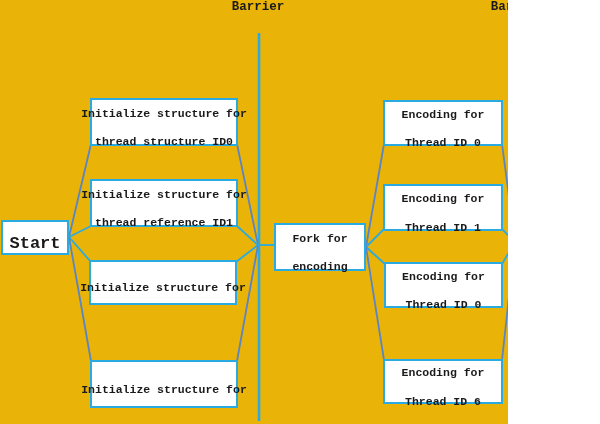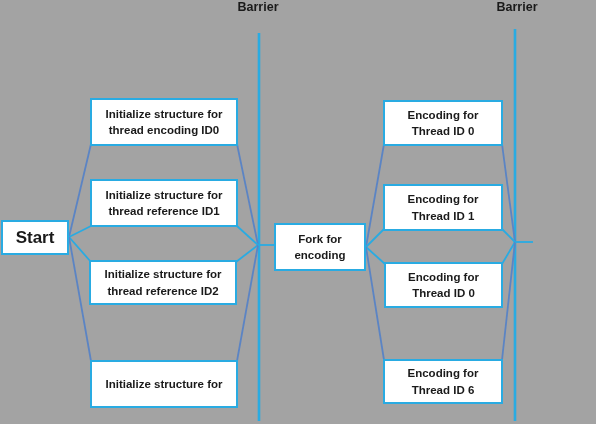--- a/index.html
+++ b/index.html
@@ -1,42 +1,42 @@
 <!DOCTYPE html>
 <html style="--accent-cyan: #29abe2; --connector-steel: #5b84c4; --text-color: #1a1a1a;"><head>
 <meta charset="utf-8">
 <style>
   html, body { margin: 0; padding: 0; background: #ffffff; }
   #canvas {
     position: relative;
-    width: 596px;
+    width: 508px;
     height: 424px;
-    background: #a3a3a3;
-    font-family: Liberation Sans, sans-serif;
+    background: #eab308;
+    font-family: Liberation Mono, monospace;
     overflow: hidden;
   }
   #wires { position: absolute; left: 0; top: 0; width: 600px; height: 424px; }
   .stroke-cyan  { stroke: var(--accent-cyan);  }
   .stroke-steel { stroke: var(--connector-steel); }
   .node {
     position: absolute;
     box-sizing: border-box;
     border: 2px solid var(--accent-cyan);
     background: #ffffff;
     display: flex;
     flex-direction: column;
     align-items: center;
     justify-content: center;
     text-align: center;
     color: var(--text-color);
     font-weight: bold;
     font-size: 11.5px;
     line-height: 1.4;
   }
-  .node span { display: block; white-space: nowrap; }
+  .node span { display: block; white-space: nowrap; margin-top: 12px; }
   .barrier-label {
     position: absolute;
     top: 0;
     transform: translateX(-50%);
     color: var(--text-color);
     font-weight: bold;
     font-size: 12.5px;
     white-space: nowrap;
   }
   
@@ -89,29 +89,28 @@
 
   <div id="barrier-label-left" class="barrier-label">Barrier</div>
   <div id="barrier-label-right" class="barrier-label">Barrier</div>
 
   <div id="node-start" class="node">
     <span>Start</span>
   </div>
 
   <div id="node-init0" class="node">
     <span>Initialize structure for</span>
-    <span>thread encoding ID0</span>
+    <span>thread structure ID0</span>
   </div>
   <div id="node-init1" class="node">
     <span>Initialize structure for</span>
     <span>thread reference ID1</span>
   </div>
   <div id="node-init2" class="node">
     <span>Initialize structure for</span>
-    <span>thread reference ID2</span>
   </div>
   <div id="node-init3" class="node">
     <span>Initialize structure for</span>
   </div>
 
   <div id="node-fork" class="node">
     <span>Fork for</span>
     <span>encoding</span>
   </div>
 

